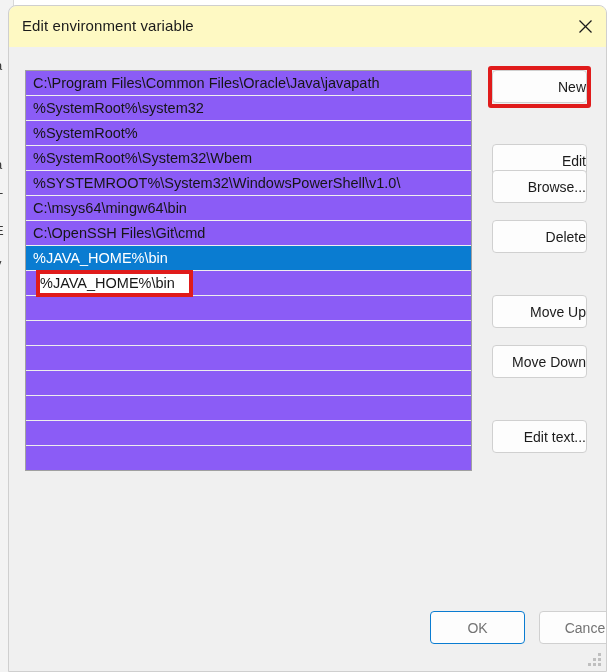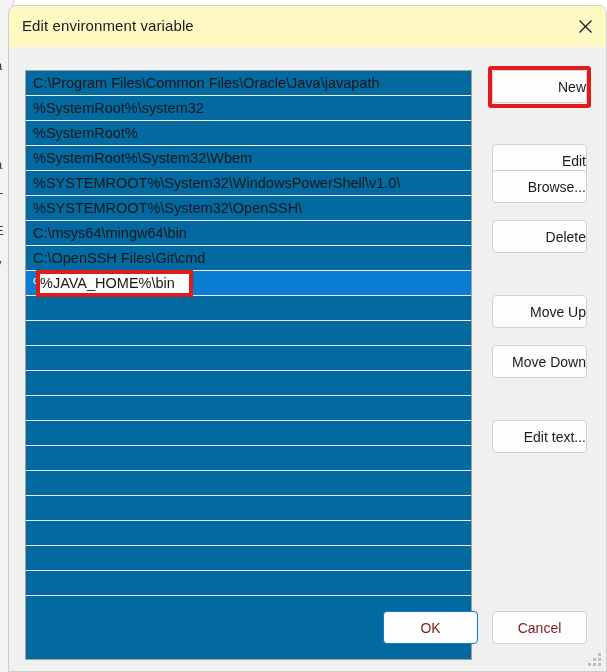--- a/index.html
+++ b/index.html
@@ -67,22 +67,22 @@
     align-items: center;
     justify-content: center;
     cursor: default;
   }
   #close-button svg { display: block; }
 
   
   #path-listbox {
     position: absolute;
     left: 16px; top: 64px;
-    width: 447px; height: 590px;
-    background: #0369a1;
+    width: 447px; height: 401px;
+    background: #8b5cf6;
     border: 1px solid #a0a0a0;
     overflow: hidden;
   }
   .path-row {
     position: relative;
     height: 25px;
     line-height: 25px;
     padding-left: 7px;
     font-size: 14.5px;
     color: #161616;
@@ -154,25 +154,26 @@
 
   
   .footer-button {
     position: absolute;
     top: 605px;
     width: 95px; height: 33px;
     background: #fdfdfd;
     border: 1px solid #d0d0d0;
     border-radius: 4px;
     font-size: 14px;
-    color: #7f1d1d;
+    color: #737373;
     display: flex;
     align-items: center;
     justify-content: center;
     cursor: default;
+    margin-left: 47px;
   }
   #btn-ok {
     left: 374px;
     border: 1px solid #0a7cd1;
   }
   #btn-cancel { left: 483px; }
 
   
   #resize-grip {
     position: absolute;
@@ -208,21 +209,20 @@
       </svg>
     </div>
   </div>
 
   <div id="path-listbox">
       <div class="path-row filled">C:\Program Files\Common Files\Oracle\Java\javapath</div>
       <div class="path-row filled">%SystemRoot%\system32</div>
       <div class="path-row filled">%SystemRoot%</div>
       <div class="path-row filled">%SystemRoot%\System32\Wbem</div>
       <div class="path-row filled">%SYSTEMROOT%\System32\WindowsPowerShell\v1.0\</div>
-      <div class="path-row filled">%SYSTEMROOT%\System32\OpenSSH\</div>
       <div class="path-row filled">C:\msys64\mingw64\bin</div>
       <div class="path-row filled">C:\OpenSSH Files\Git\cmd</div>
       <div class="path-row filled selected">%JAVA_HOME%\bin</div>
       <div class="path-row empty">&nbsp;</div>
       <div class="path-row empty">&nbsp;</div>
       <div class="path-row empty">&nbsp;</div>
       <div class="path-row empty">&nbsp;</div>
       <div class="path-row empty">&nbsp;</div>
       <div class="path-row empty">&nbsp;</div>
       <div class="path-row empty">&nbsp;</div>

